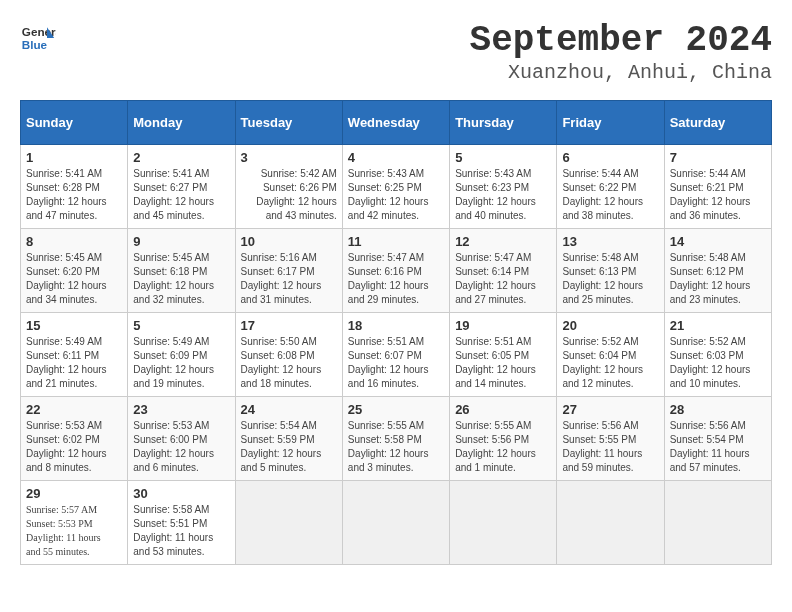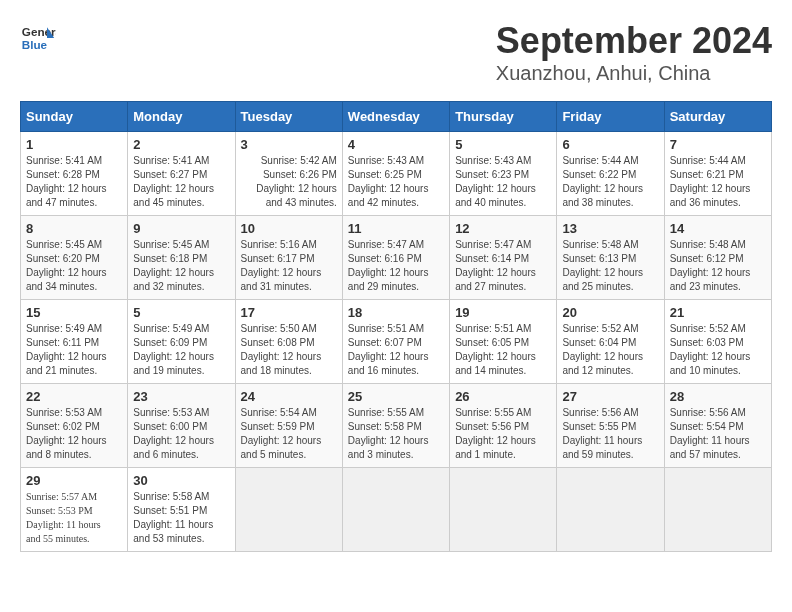--- a/index.html
+++ b/index.html
@@ -19,39 +19,41 @@
     .logo {
       display: flex;
       align-items: center;
       gap: 4px;
     }
     .logo-icon {
       width: 36px;
       height: 36px;
     }
     .title-section {
+      text-align: right;
+      font-family: Liberation Mono, monospace;
     }
     .month-title {
       font-size: 36px;
       font-weight: bold;
       color: #333;
     }
     .subtitle {
       font-size: 20px;
       color: #555;
     }
     table {
       width: 100%;
       border-collapse: collapse;
       font-size: 11px;
     }
     thead tr th {
       background-color: #2a6fba;
       color: #fff;
-      padding: 7px 5px;
+      padding: 14px 5px;
       text-align: left;
       font-size: 13px;
       font-weight: bold;
       border: 1px solid #1e5a9a;
     }
     tbody tr td {
       border: 1px solid #ccc;
       vertical-align: top;
       padding: 5px 5px;
       width: 14.28%;

